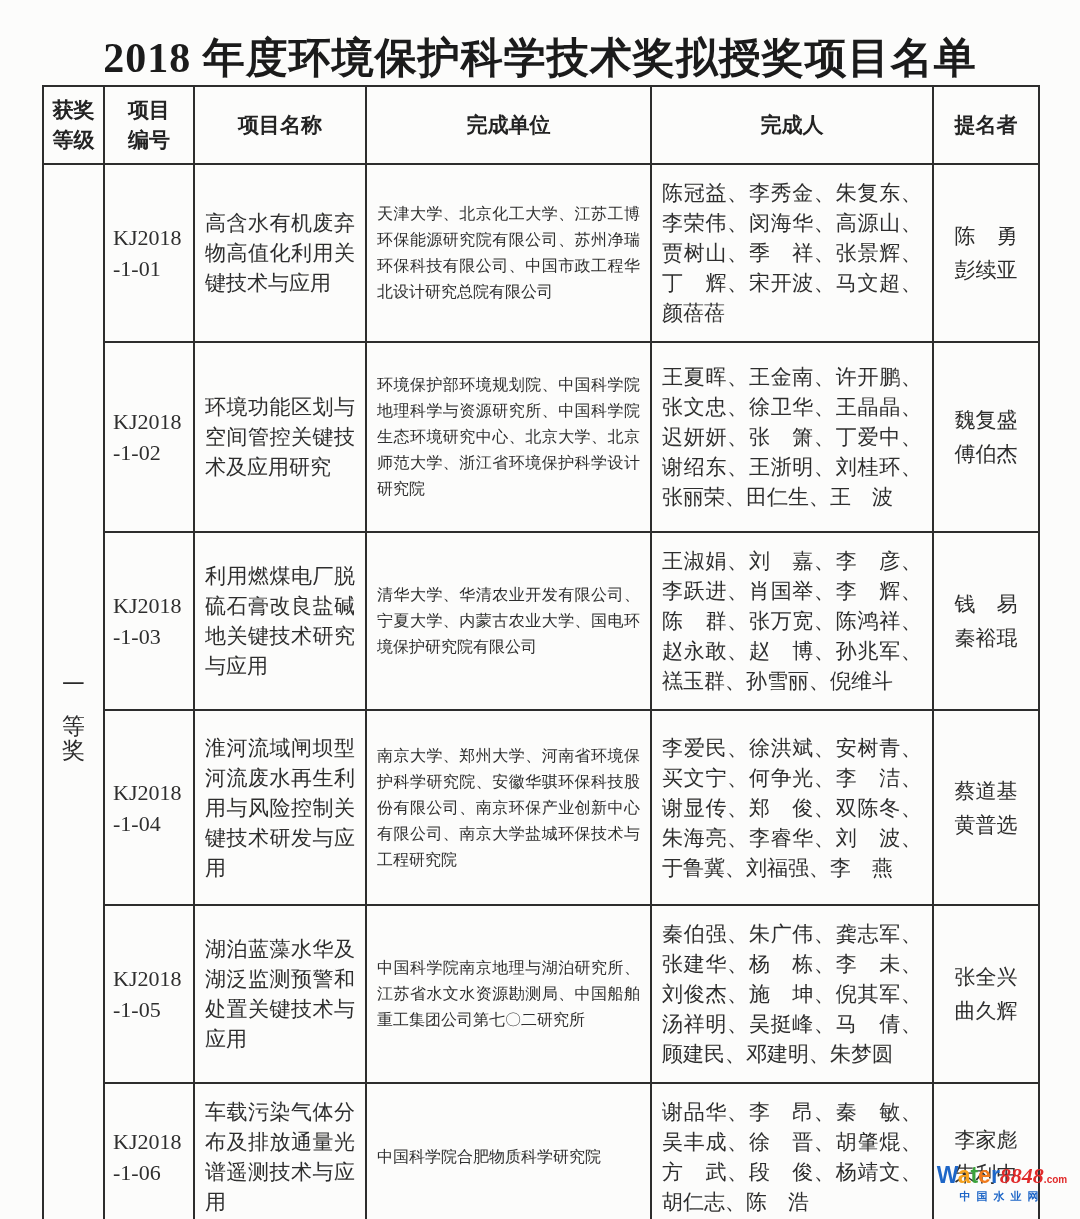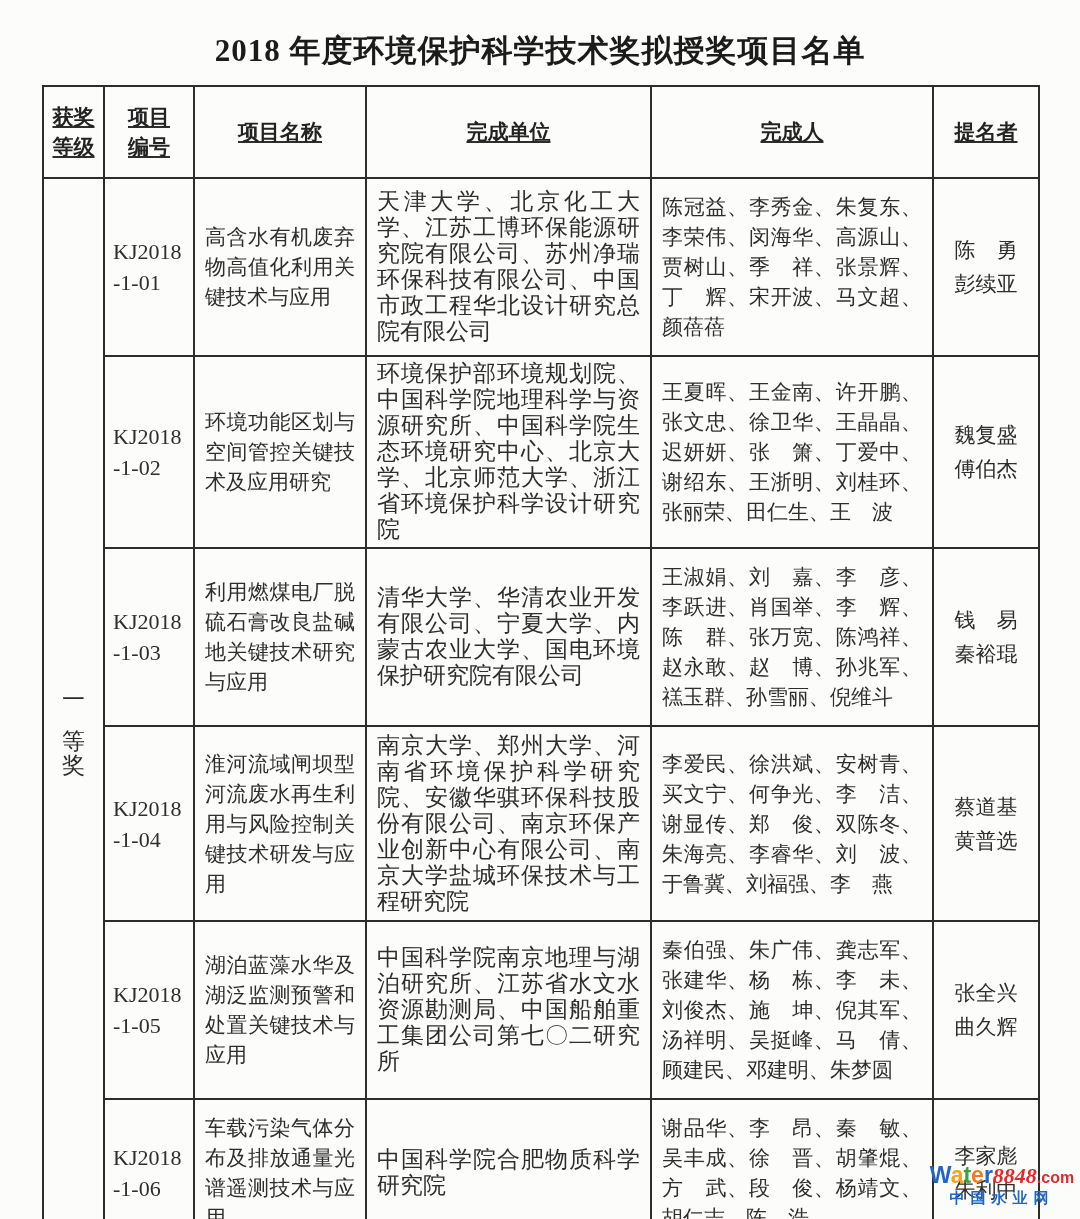--- a/index.html
+++ b/index.html
@@ -12,21 +12,21 @@
     color: #2e2e2e;
     font-family: "Liberation Serif", "DejaVu Serif", serif;
     overflow: hidden;
   }
   .doc-title {
     position: absolute;
     left: 0; right: 0;
     top: 30px;
     margin: 0;
     text-align: center;
-    font-size: 31px;
+    font-size: 42px;
     font-weight: 700;
     letter-spacing: 1px;
     color: #1b1b1b;
   }
   table.awards {
     position: absolute;
     left: 42px;
     top: 85px;
     width: 996px;
     border-collapse: collapse;
@@ -38,21 +38,21 @@
   }
   .awards th {
     font-weight: 700;
     font-size: 21px;
     line-height: 30px;
     text-align: center;
     vertical-align: middle;
     white-space: pre-line;
     color: #232323;
   }
-  tr.hdr   { height: 92px; text-decoration: underline; }
+  tr.hdr   { height: 78px; }
   tr.r1 { height: 165px; }
   tr.r2 { height: 190px; }
   tr.r3 { height: 170px; }
   tr.r4 { height: 195px; }
   tr.r5 { height: 163px; }
   tr.r6 { height: 132px; }
   td.cell-award { text-align: center; vertical-align: middle; }
   .vertical-text {
     display: inline-block;
     writing-mode: vertical-rl;
@@ -73,21 +73,21 @@
   }
   td.cell-name {
     font-size: 21px;
     line-height: 30px;
     text-align: justify;
     text-justify: inter-ideograph;
     vertical-align: middle;
     padding: 6px 10px;
   }
   td.cell-units {
-    font-size: 23px;
+    font-size: 16px;
     line-height: 26px;
     text-align: justify;
     text-justify: inter-ideograph;
     vertical-align: middle;
     padding: 4px 10px;
   }
   td.cell-completers {
     font-size: 21px;
     line-height: 30px;
     text-align: justify;
@@ -108,22 +108,22 @@
     right: 2px;
     top: 1163px;
     width: 152px;
     text-align: center;
     font-family: "Liberation Sans", sans-serif;
     line-height: 1.1;
   }
   .wm-line1 { white-space: nowrap; }
   .wm-letter { font-size: 23px; font-weight: 800; }
   .wm-num { font-size: 22px; font-weight: 700; font-style: italic; font-family: Liberation Serif, serif; }
-  .wm-com { font-size: 16px; font-weight: 700; }
-  .wm-site { font-size: 15px; font-weight: 700; letter-spacing: 6px; margin-top: 2px; white-space: nowrap; }
+  .wm-com { font-size: 10px; font-weight: 700; }
+  .wm-site { font-size: 11px; font-weight: 700; letter-spacing: 6px; margin-top: 2px; white-space: nowrap; }
 </style>
 </head>
 <body>
 
 <div class="page">
 
   <h1 class="doc-title">2018 年度环境保护科学技术奖拟授奖项目名单</h1>
 
   <table class="awards">
     <colgroup>

